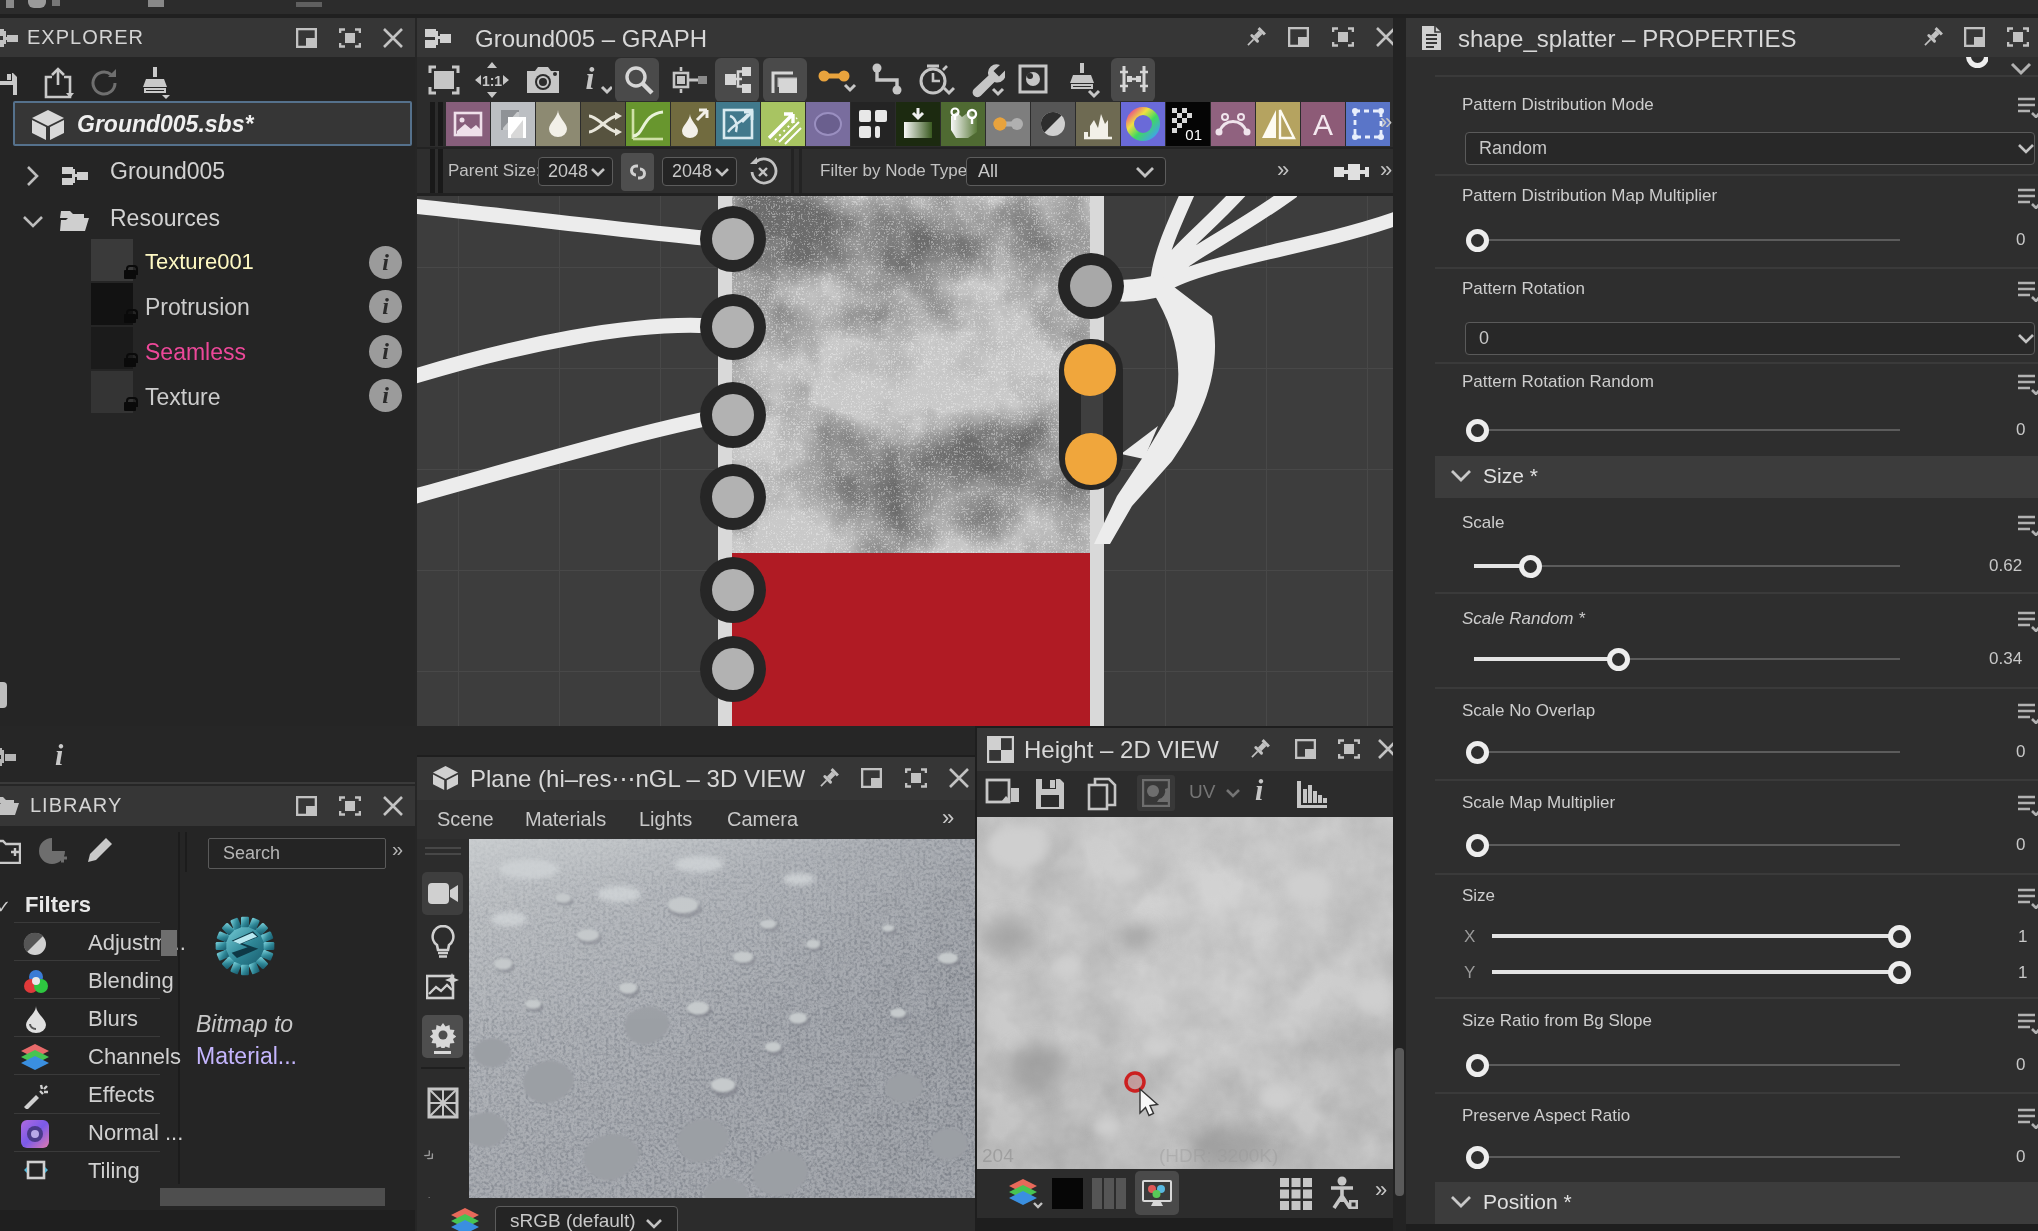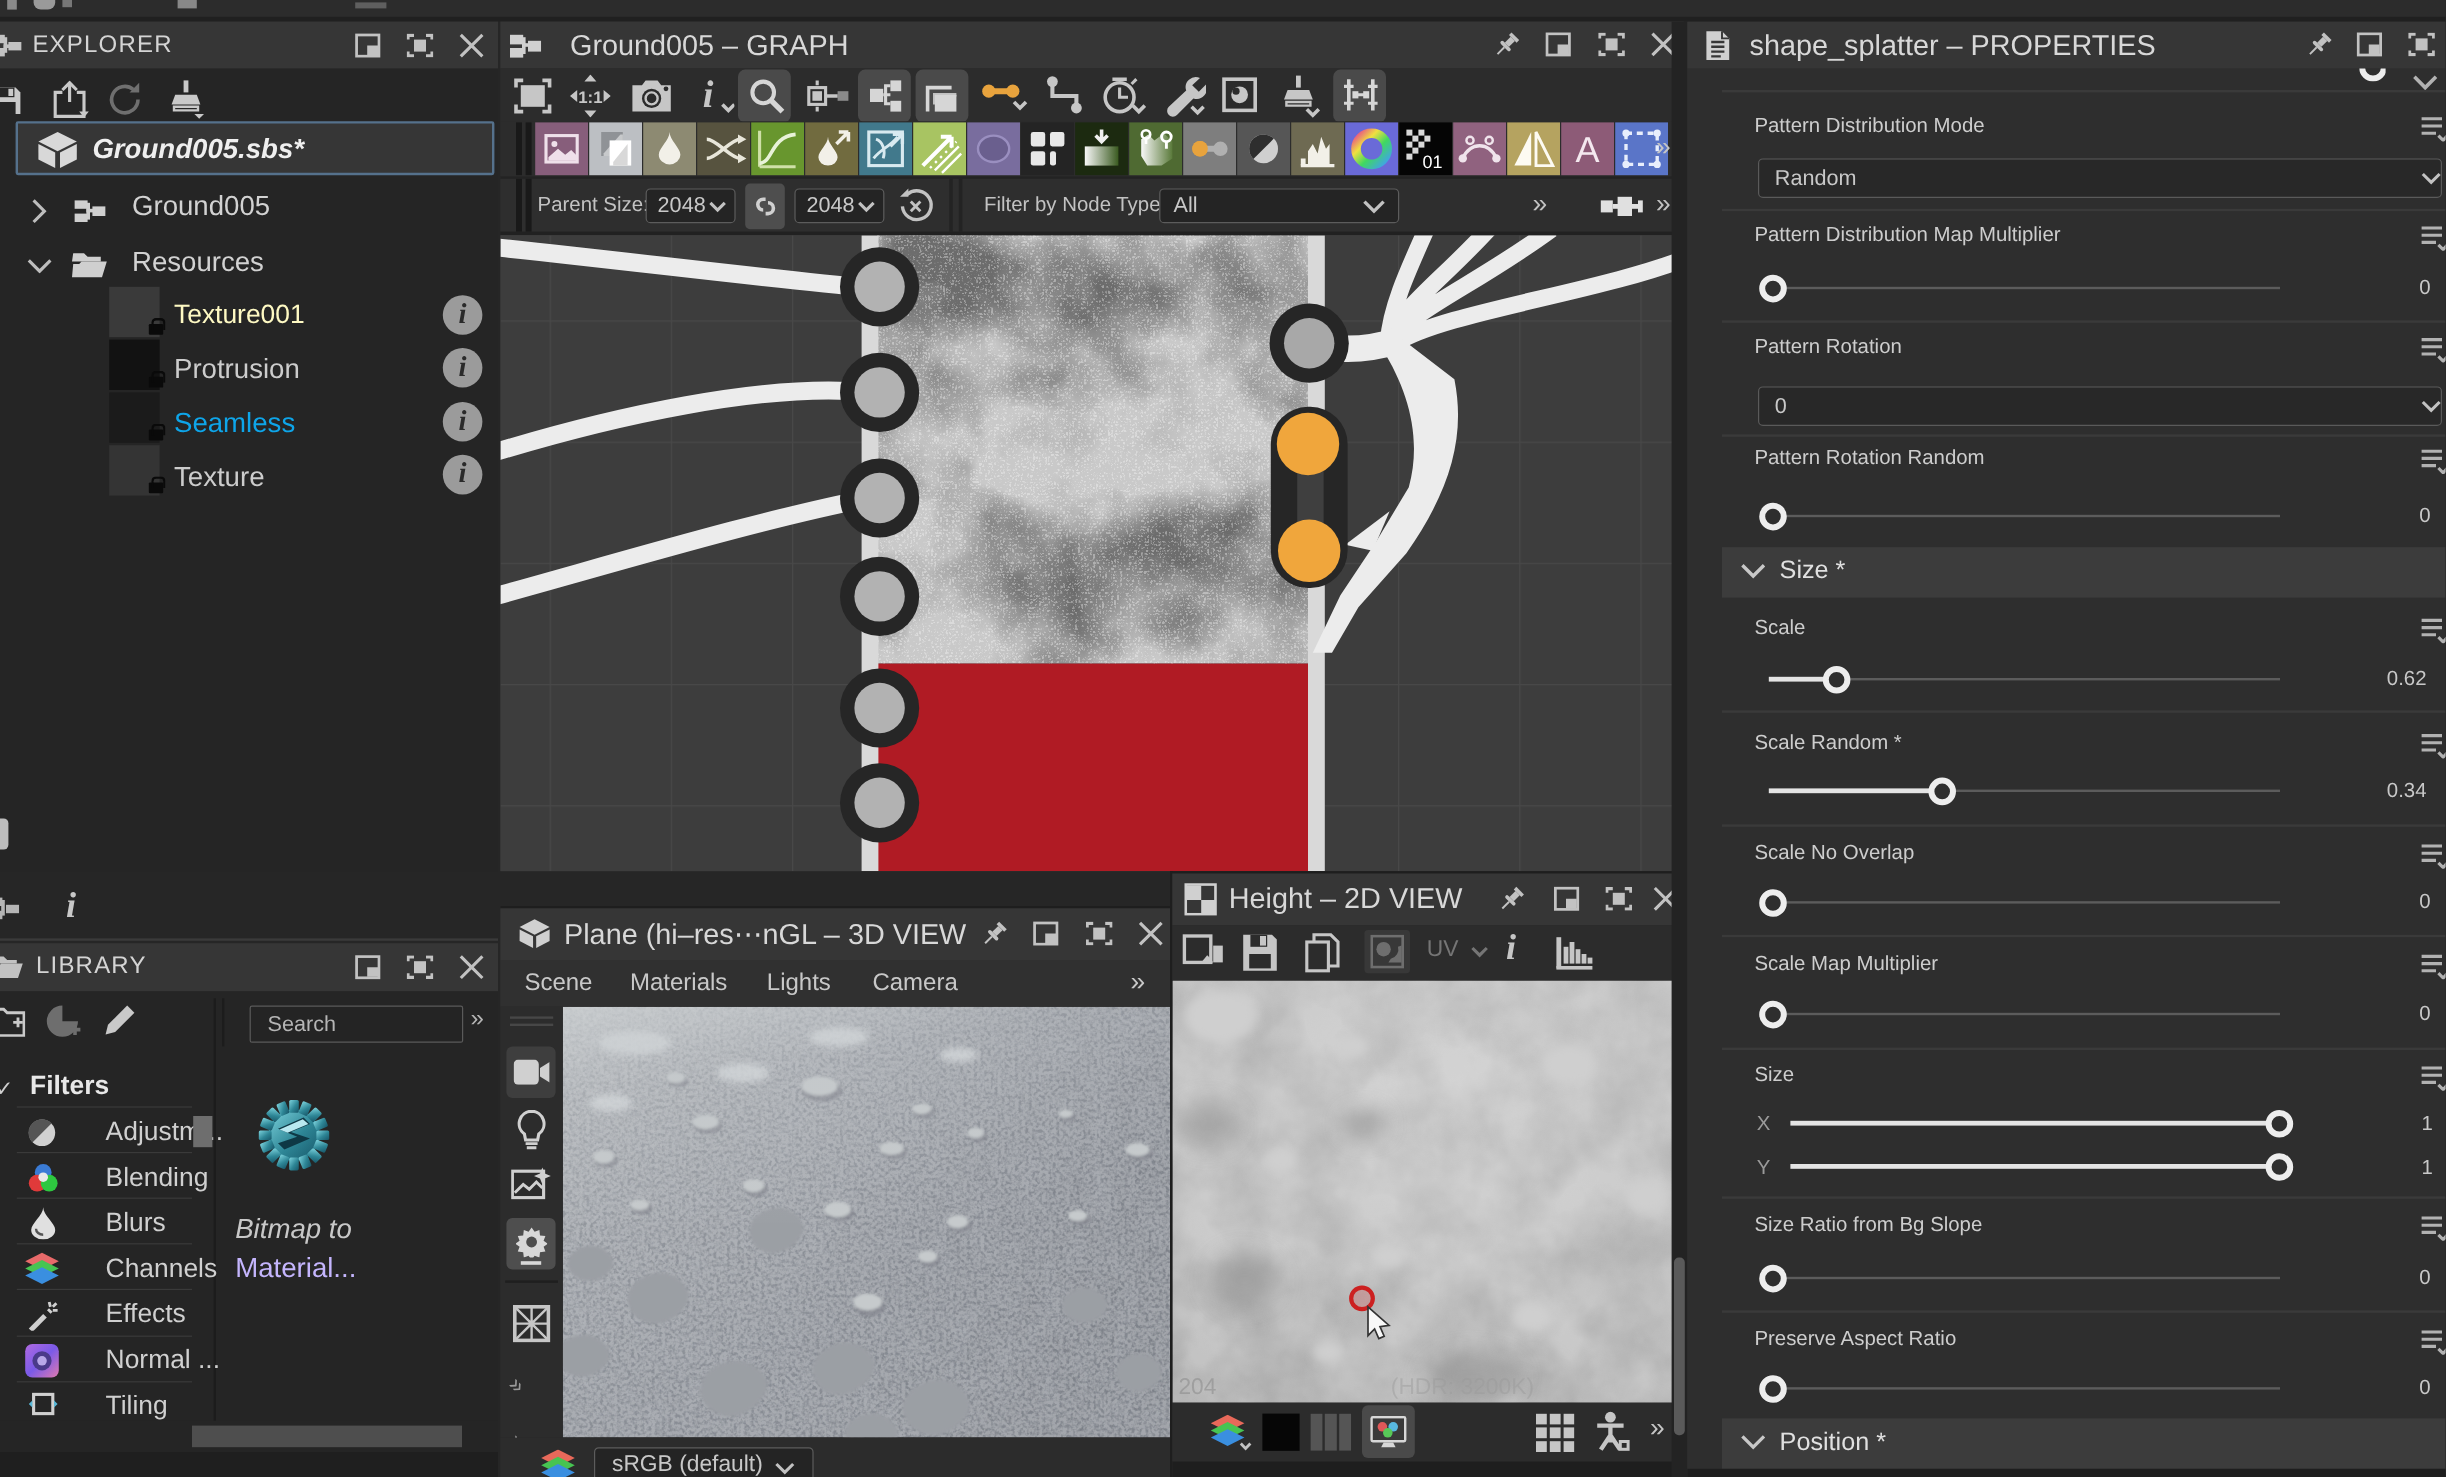--- a/index.html
+++ b/index.html
@@ -135,21 +135,21 @@
       <path d="M1 3 h9 l3 3 h11 v4 h-24 z" fill="#cfcfcf"></path>
       <path d="M1 12 h5 l2 -2 h21 l-4 13 h-25 z" fill="#cfcfcf"></path>
     </svg>
   <span class="abs" style="left:110px;top:187px;font-size:23px;color:#d2d2d2;">Resources</span>
 
   <div class="abs" style="left:91px;top:221px;width:42px;height:42px;background:#3a3a3a;"></div>
   <span class="abs" style="left:145px;top:231px;font-size:22px;color:#fef9c3;">Texture001</span>
   <div class="abs" style="left:91px;top:265px;width:42px;height:42px;background:#121212;"></div>
   <span class="abs" style="left:145px;top:276px;font-size:23px;color:#cccccc;">Protrusion</span>
   <div class="abs" style="left:91px;top:309px;width:42px;height:42px;background:#1b1b1b;"></div>
-  <span class="abs" style="left:145px;top:321px;font-size:23px;color:#0ea5e9;">Seamless</span>
+  <span class="abs" style="left:145px;top:321px;font-size:23px;color:#ec4899;">Seamless</span>
   <div class="abs" style="left:91px;top:353px;width:42px;height:42px;background:#343434;"></div>
   <span class="abs" style="left:145px;top:366px;font-size:23px;color:#cccccc;">Texture</span>
 
   <div class="lock abs" style="left:124px;top:252px;"></div>
   <div class="lock abs" style="left:124px;top:296px;"></div>
   <div class="lock abs" style="left:124px;top:340px;"></div>
   <div class="lock abs" style="left:124px;top:384px;"></div>
 
   <div class="info abs" style="left:369px;top:228px;">i</div>
   <div class="info abs" style="left:369px;top:272px;">i</div>
@@ -1231,21 +1231,21 @@
   <svg class="ic abs preset" style="top:496px;" viewBox="0 0 27 22">
       <path d="M1 3 h17 M1 9 h17 M1 15 h12" stroke="#b2b2b2" stroke-width="2.6"></path>
       <path d="M15 17 l4 4 l7 -8" stroke="#b2b2b2" stroke-width="2.6" fill="none"></path>
     </svg>
   <div class="pfill abs" style="left:68px;top:546px;width:56px;"></div>
   <div class="ptrack abs" style="left:124px;top:547px;width:370px;"></div>
   <div class="pknob abs" style="left:113px;top:537px;"></div>
   <span class="pval abs" style="left:583px;top:538px;">0.62</span>
   <div class="psep abs" style="top:574px;"></div>
 
-  <span class="plabel abs" style="top:591px;">Scale Random *</span>
+  <span class="plabel abs" style="top:591px;font-style:italic;">Scale Random *</span>
   <svg class="ic abs preset" style="top:592px;" viewBox="0 0 27 22">
       <path d="M1 3 h17 M1 9 h17 M1 15 h12" stroke="#b2b2b2" stroke-width="2.6"></path>
       <path d="M15 17 l4 4 l7 -8" stroke="#b2b2b2" stroke-width="2.6" fill="none"></path>
     </svg>
   <div class="pfill abs" style="left:68px;top:639px;width:144px;"></div>
   <div class="ptrack abs" style="left:212px;top:640px;width:282px;"></div>
   <div class="pknob abs" style="left:201px;top:630px;"></div>
   <span class="pval abs" style="left:583px;top:631px;">0.34</span>
   <div class="psep abs" style="top:669px;"></div>
 

